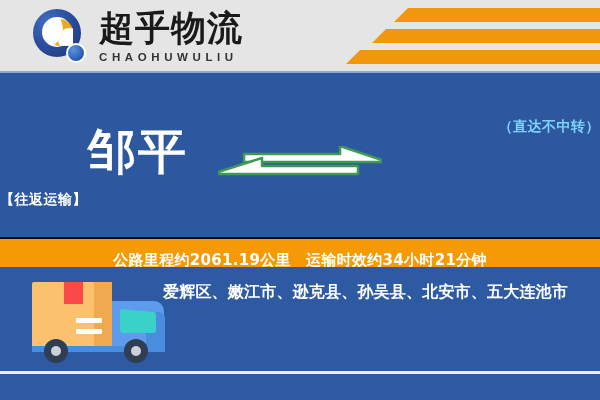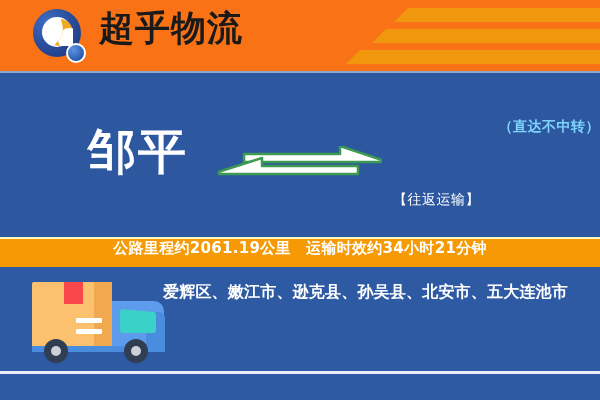--- a/index.html
+++ b/index.html
@@ -16,21 +16,21 @@
     height: 400px;
     overflow: hidden;
     background: #2d58a0;
   }
 
   
   .header {
     position: absolute;
     left: 0; top: 0;
     width: 600px; height: 73px;
-    background: #f97316;
+    background: #e5e5e5;
     overflow: hidden;
   }
   .logo-mark {
     position: absolute;
     left: 33px; top: 9px;
     width: 58px; height: 56px;
   }
   .logo-ring {
     position: absolute;
     left: 0; top: 0;
@@ -145,46 +145,46 @@
     font-family: Liberation Mono, monospace;
     font-size: 14px;
     font-weight: 700;
     color: #7dd3fc;
     letter-spacing: 0.5px;
   }
   .roundtrip-note {
     position: absolute;
     left: 0; top: 191px;
     width: 480px;
-    text-align: right;
+    text-align: left;
     font-family: "DejaVu Sans", "Liberation Sans", sans-serif;
     font-size: 14px;
-    font-weight: 400;
+    font-weight: 700;
     color: #ffffff;
     letter-spacing: 0.5px;
   }
   .arrow-wrap {
     position: absolute;
     left: 218px; top: 146px;
     width: 164px; height: 40px;
   }
   
   .arrow-svg { display: block; }
 
   
   .info-bar {
     position: absolute;
     left: 0; top: 237px;
     width: 600px; height: 46px;
     background: #f59a05;
-    border-top: 2px solid #fef9c3;
+    border-top: 2px solid #000000;
     border-bottom: 2px solid #b5762a;
     box-sizing: border-box;
     display: flex;
-    align-items: flex-start;
+    align-items: center;
     justify-content: center;
   }
   .info-bar-text {
     font-family: "DejaVu Sans", "Liberation Sans", sans-serif;
     font-size: 15px;
     font-weight: 700;
     color: #ffffff;
     letter-spacing: 0.3px;
     white-space: nowrap;
   }
@@ -310,20 +310,21 @@
         <div class="logo-hole"></div>
         <div class="logo-crescent">
           <div class="logo-crescent-in"></div>
         </div>
       </div>
       <div class="logo-dot"></div>
     </div>
 
     <div class="brand-block">
       <div class="brand-cn">超乎物流</div>
+      <div class="brand-en">CHAOHUWULIU</div>
     </div>
 
     <div class="stripes">
       <div class="stripe s1"></div>
       <div class="stripe s2"></div>
       <div class="stripe s3"></div>
     </div>
 
   </div>
   <div class="header-rule"></div>

